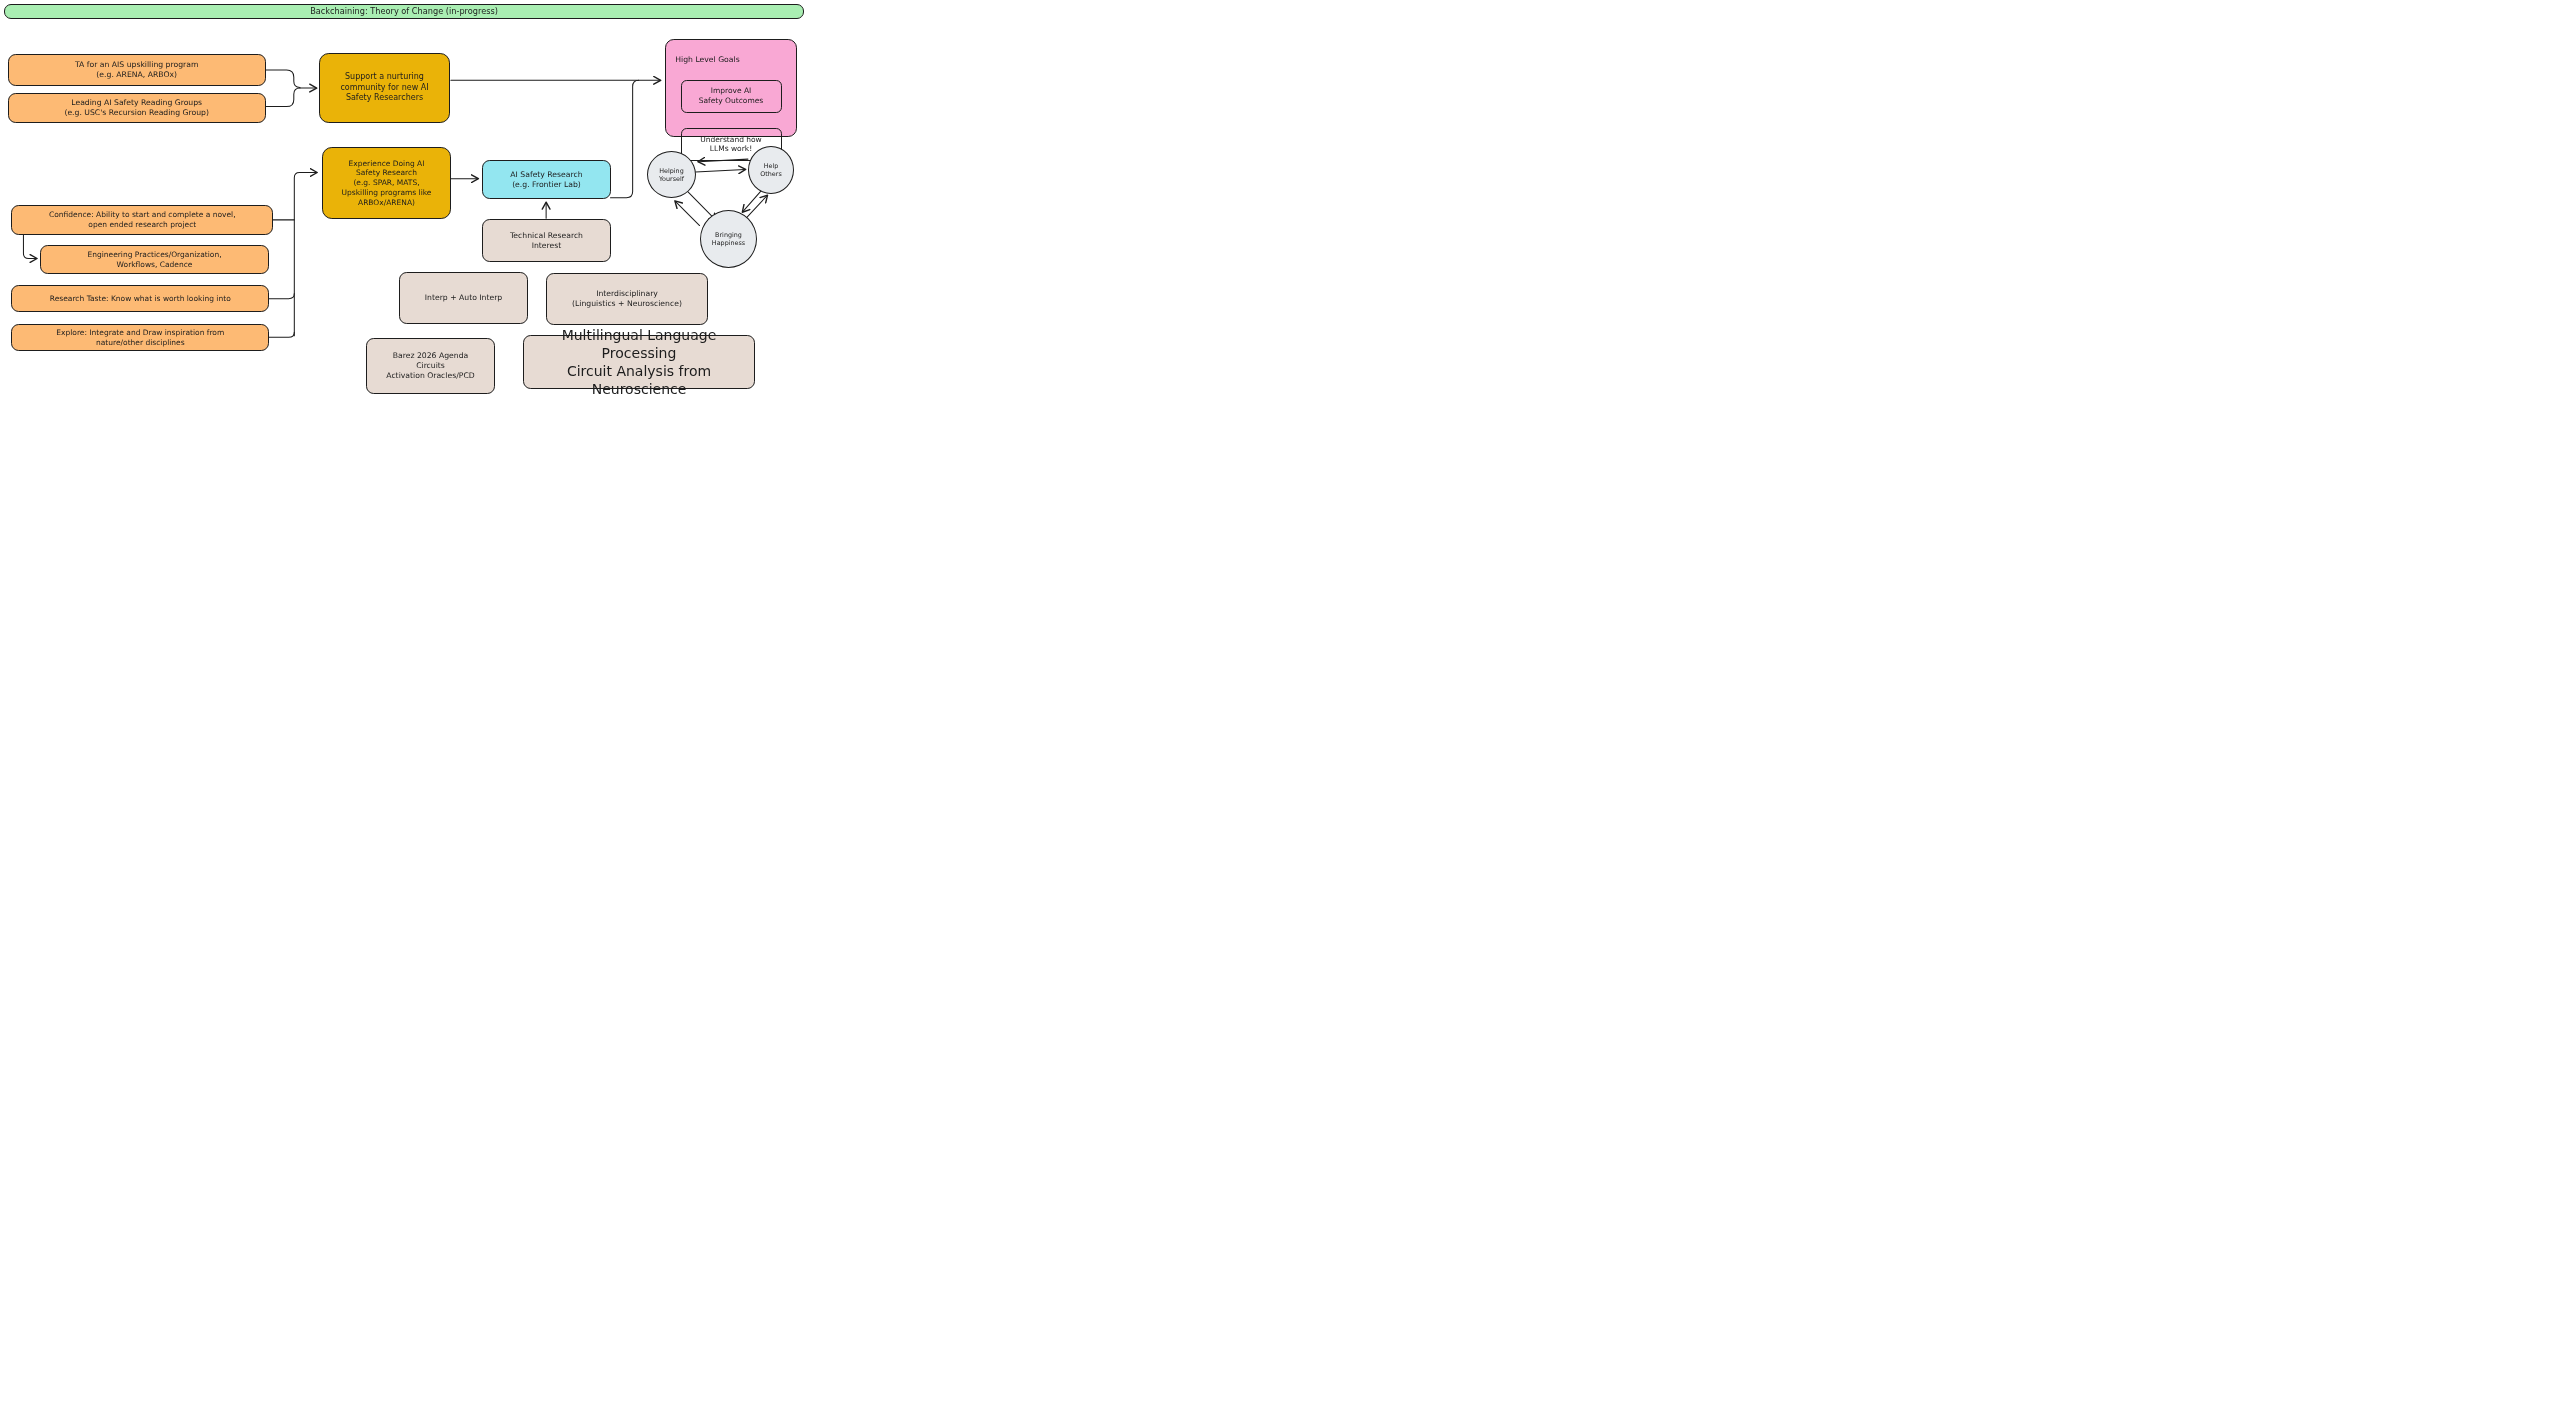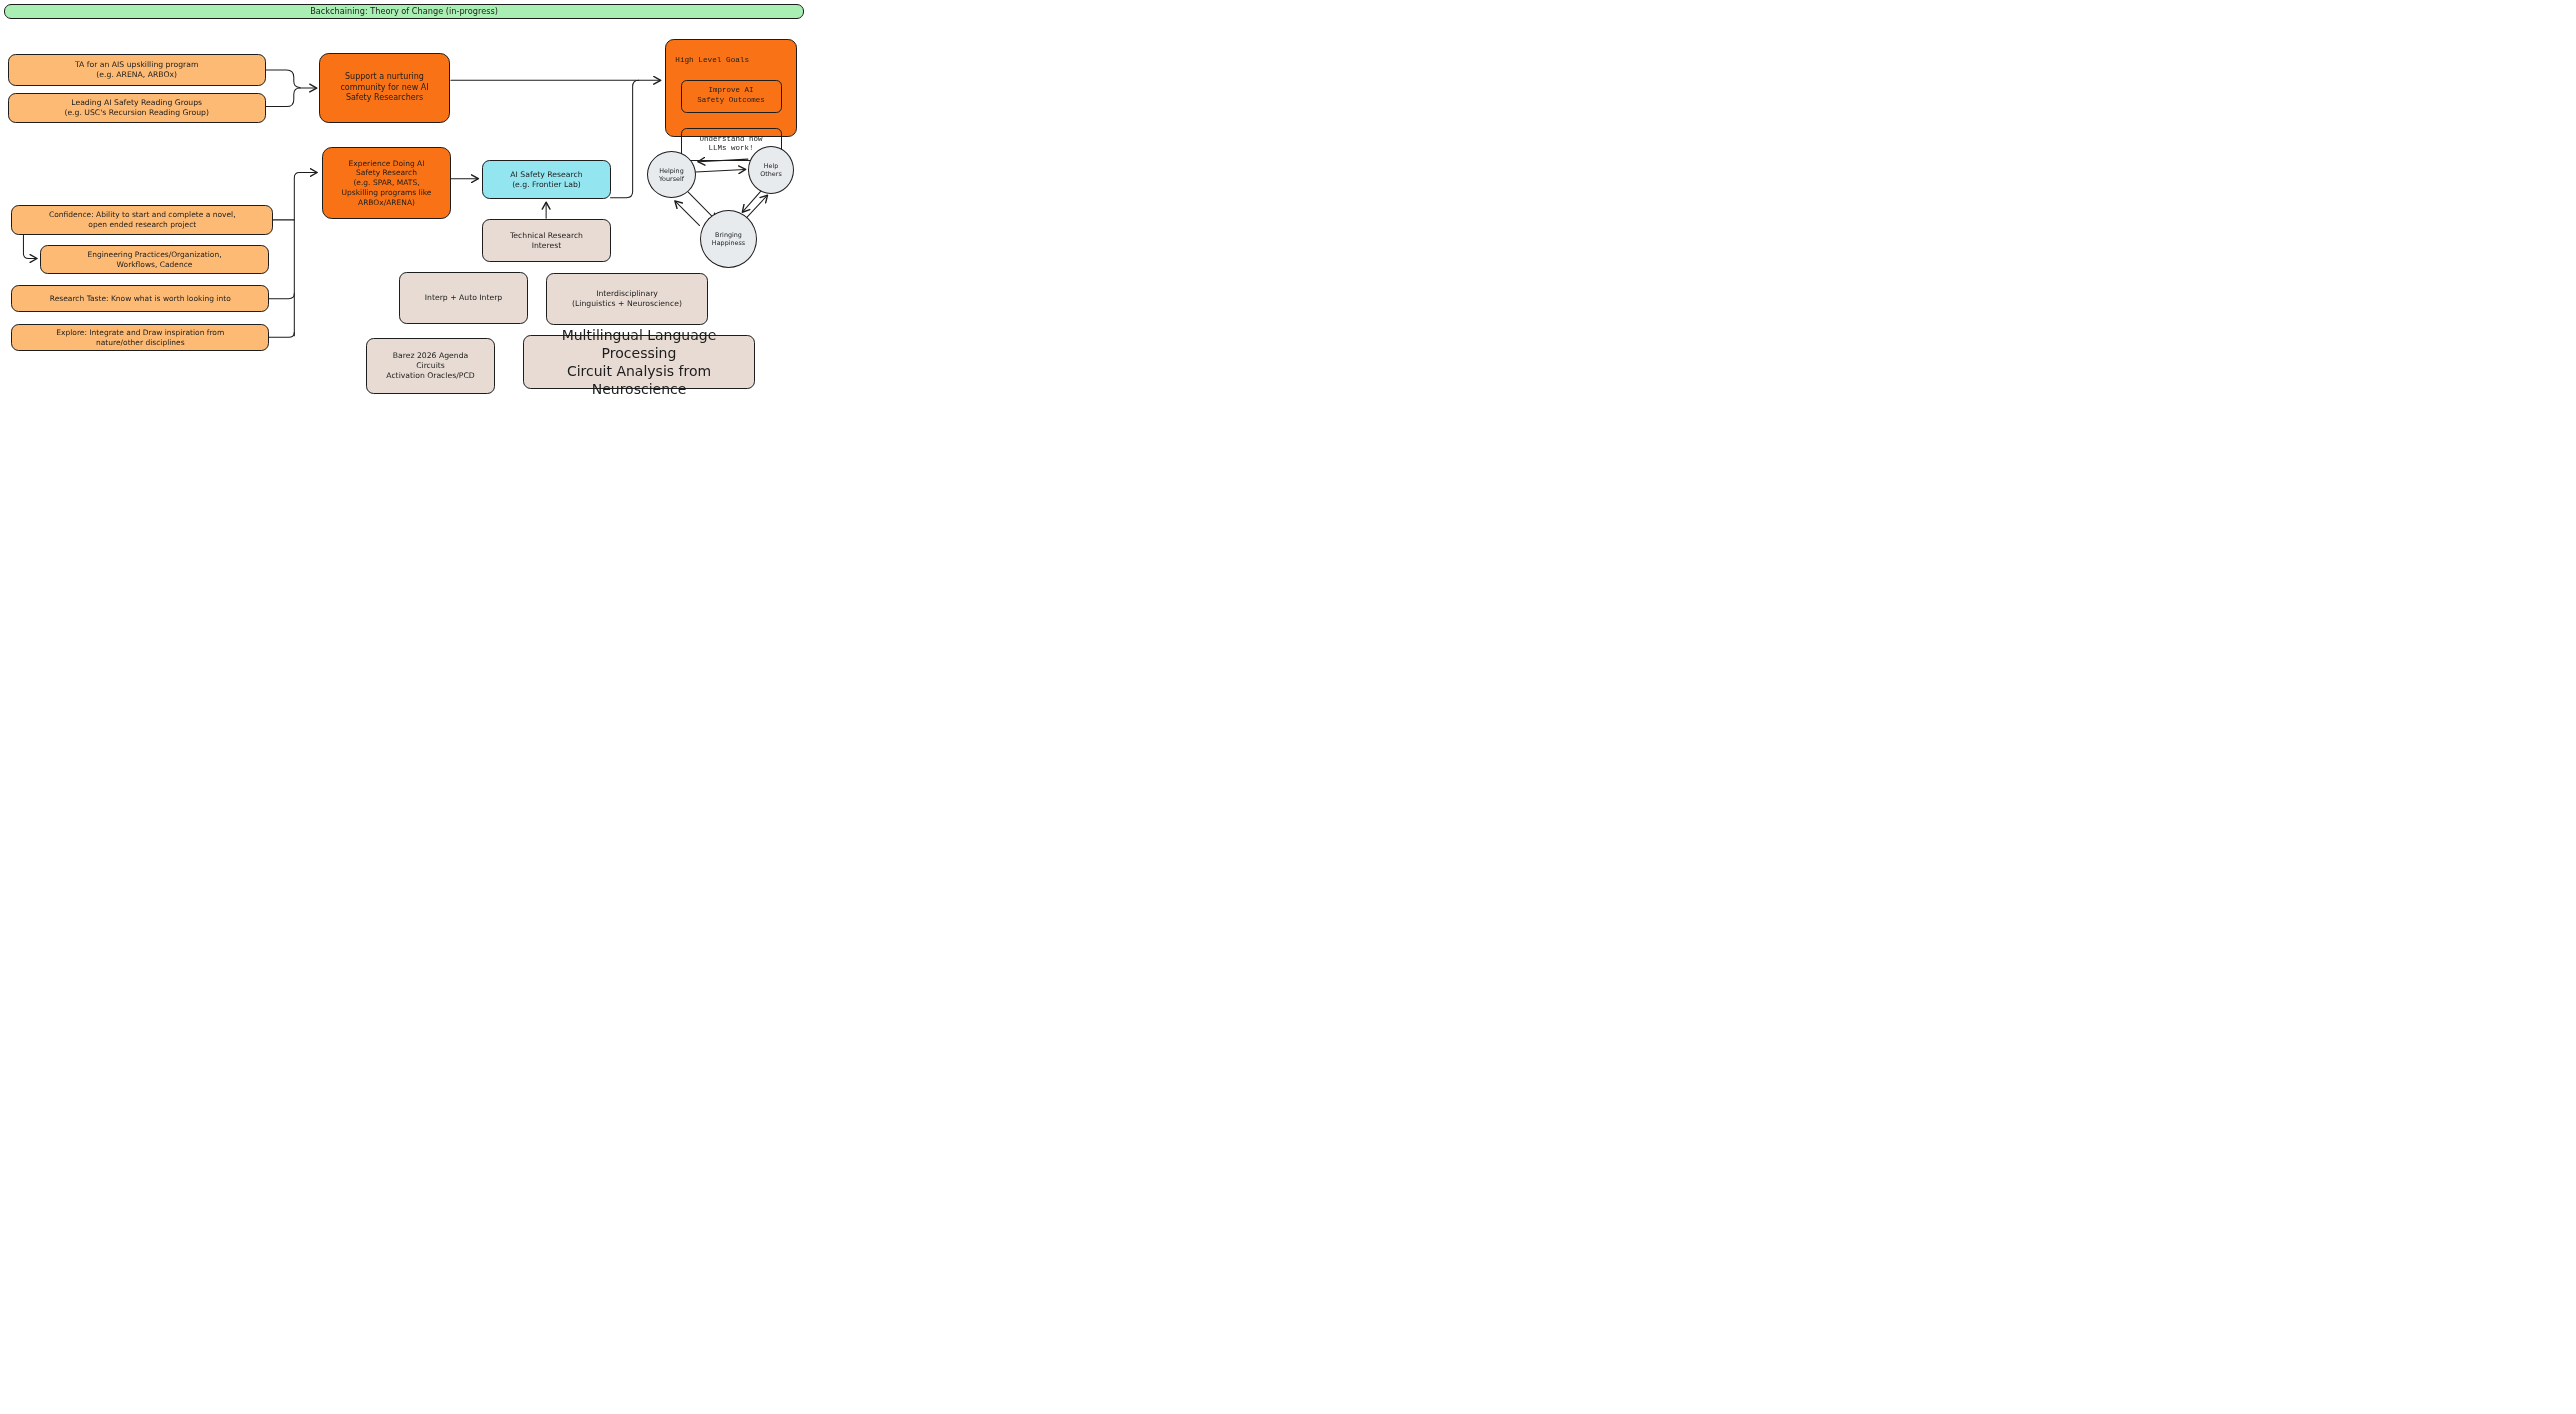--- a/index.html
+++ b/index.html
@@ -19,43 +19,43 @@
     text-align:center;white-space:pre-line;
     line-height:1.3;font-weight:500;
   }
   .banner{
     left:4.1px;top:3.6px;width:800px;height:15.5px;
     background:#a9eeb2;border-radius:7px;font-size:8.2px;
     border-width:1.3px;
   }
   .orange{background:#fdba74;border-radius:7.7px;}
   .beige{background:#e7dbd3;border-radius:7.7px;}
-  .purple{background:#f97316;border-radius:9.8px;}
+  .purple{background:#eab308;border-radius:9.8px;}
   .cyan{background:#93e6f0;border-radius:7.7px;}
   .circle{background:#e8ebee;border-radius:50%;font-size:6.4px;line-height:1.25;}
 
   .n-ta{left:7.7px;top:54px;width:258px;height:32px;font-size:7.7px;}
   .n-reading{left:7.7px;top:93px;width:258px;height:30px;font-size:7.7px;}
   .n-purple1{left:319px;top:53px;width:131px;height:70px;font-size:8px;padding:0 6.2px;}
   .n-purple2{left:322px;top:147px;width:129px;height:72px;font-size:7.5px;padding:0 3.1px;}
   .n-cyan{left:482px;top:160px;width:129px;height:39px;font-size:7.7px;}
   .n-tech{left:482px;top:219px;width:129px;height:43px;font-size:7.7px;}
   .n-confidence{left:11.3px;top:205px;width:262px;height:30px;font-size:7.5px;}
   .n-engineering{left:40px;top:245px;width:229px;height:29px;font-size:7.5px;}
   .n-taste{left:11.3px;top:285px;width:258px;height:27px;font-size:7.5px;}
   .n-explore{left:11.3px;top:324px;width:258px;height:27px;font-size:7.5px;}
   .n-interp{left:399px;top:272px;width:129px;height:52px;font-size:7.7px;}
   .n-inter{left:546px;top:273px;width:162px;height:52px;font-size:7.7px;}
   .n-barez{left:366px;top:338px;width:129px;height:56px;font-size:7.7px;}
   .n-multi{left:523px;top:335px;width:232px;height:54px;font-size:14px;}
 
   .n-goals{
     left:665px;top:39px;width:132px;height:98px;
-    background:#f97316;border-radius:8.8px;
-    display:block;padding:3.6px 5.2px;text-align:left;font-family:Liberation Mono, monospace;
+    background:#f9a8d4;border-radius:8.8px;
+    display:block;padding:3.6px 5.2px;text-align:left;
   }
   .goals-title{font-size:7.7px;margin:1px 0 3.6px 4.1px;font-weight:500;}
   .goal-item{
     box-sizing:border-box;border:0.9px solid #1d1d1d;border-radius:5.7px;
     width:101px;height:33px;margin:0 auto 4.6px;
     display:flex;align-items:center;justify-content:center;
     text-align:center;font-size:7.5px;white-space:pre-line;
   }
   .c-hy{left:647px;top:151px;width:49px;height:47px;}
   .c-ho{left:748px;top:146px;width:46px;height:48px;}

